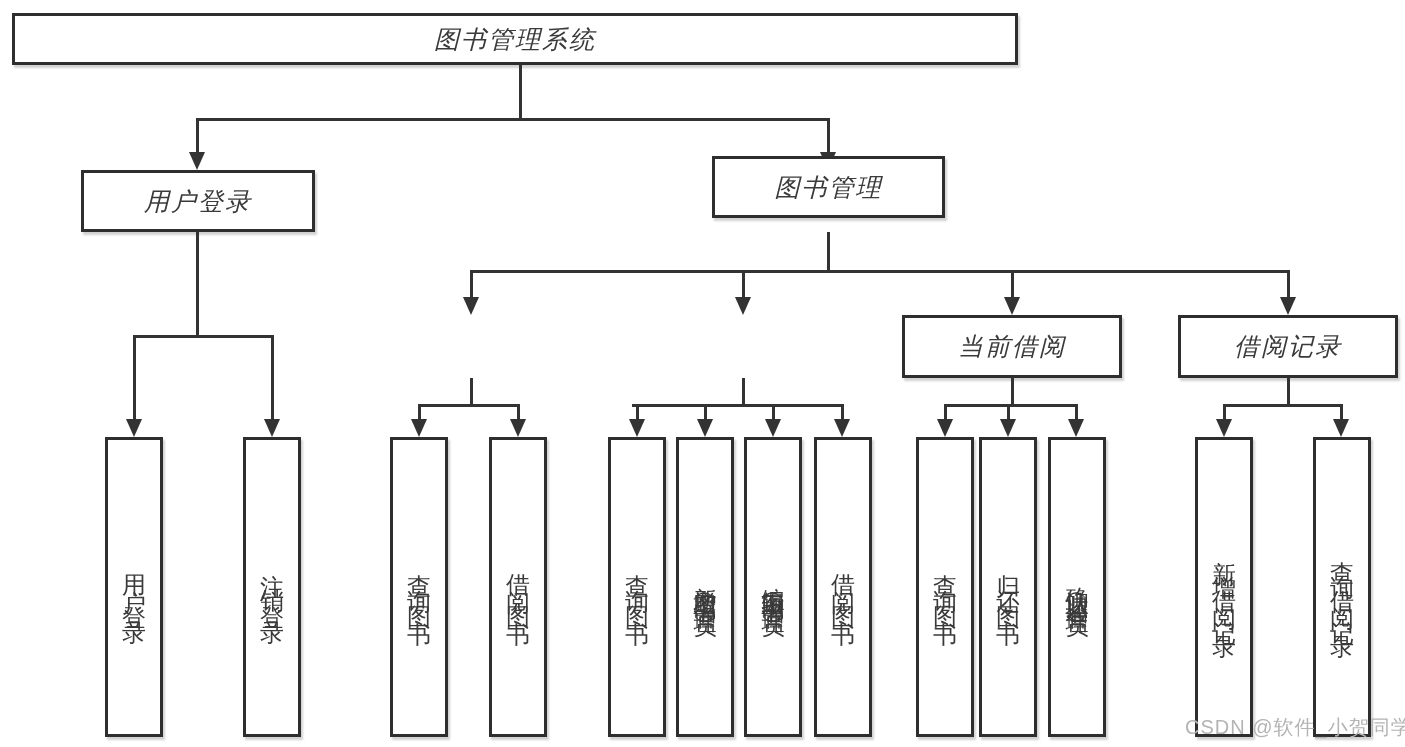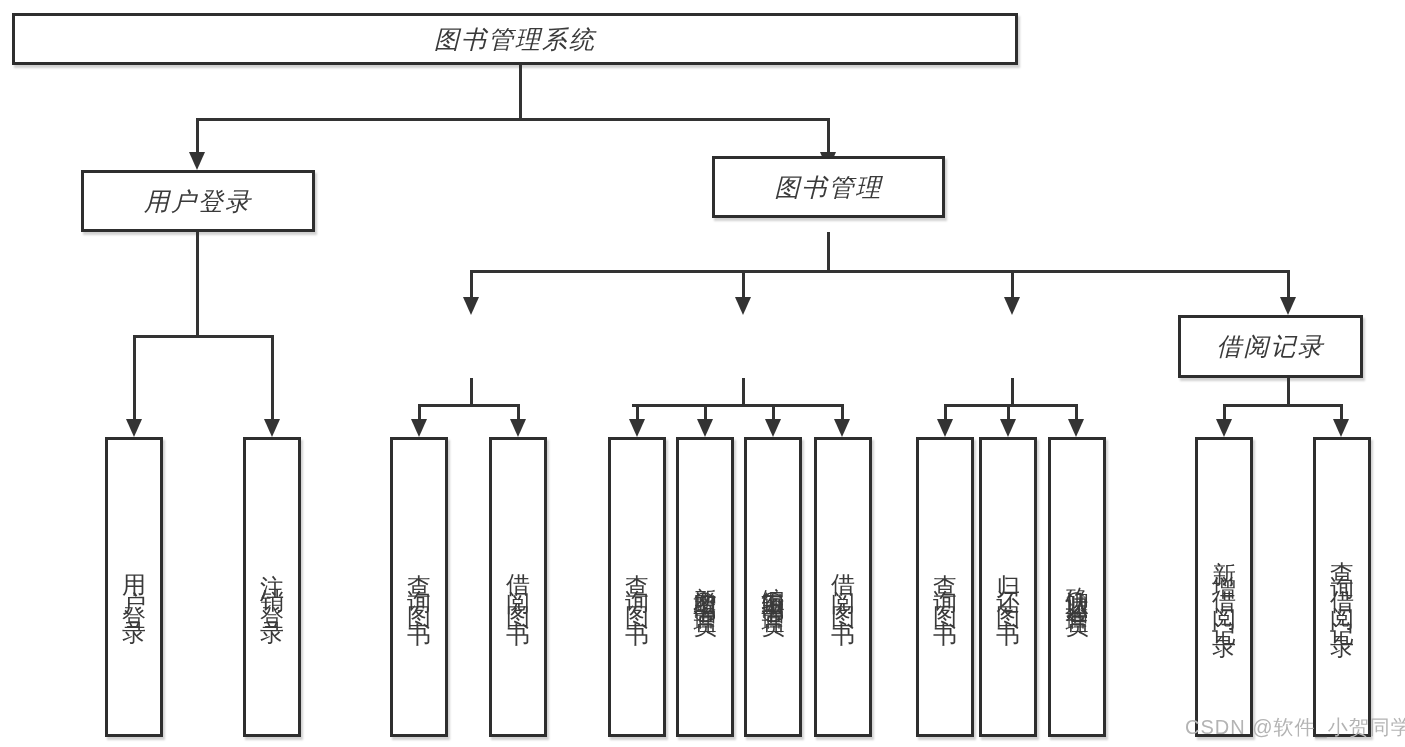--- a/index.html
+++ b/index.html
@@ -106,21 +106,24 @@
   <div class="h" style="left:470px; top:270px; width:820px;"></div>
   <div class="v" style="left:470px; top:270px; height:29px;"></div>
   <div class="ah" style="left:463px; top:297px;"></div>
   <div class="v" style="left:742px; top:270px; height:29px;"></div>
   <div class="ah" style="left:735px; top:297px;"></div>
   <div class="v" style="left:1011px; top:270px; height:29px;"></div>
   <div class="ah" style="left:1004px; top:297px;"></div>
   <div class="v" style="left:1287px; top:270px; height:29px;"></div>
   <div class="ah" style="left:1280px; top:297px;"></div>
 
-  <div class="box" style="left:1178px; top:315px; width:185px; height:63px;">
+  <div class="box" style="left:902px; top:315px; width:220px; height:63px;">
+    <span class="hlabel">当前借阅</span>
+  </div>
+  <div class="box" style="left:1178px; top:315px; width:220px; height:63px;">
     <span class="hlabel">借阅记录</span>
   </div>
 
   <div class="v" style="left:470px; top:378px; height:29px;"></div>
   <div class="h" style="left:418px; top:404px; width:102px;"></div>
   <div class="v" style="left:418px; top:404px; height:17px;"></div>
   <div class="ah" style="left:411px; top:419px;"></div>
   <div class="v" style="left:517px; top:404px; height:17px;"></div>
   <div class="ah" style="left:510px; top:419px;"></div>
 

